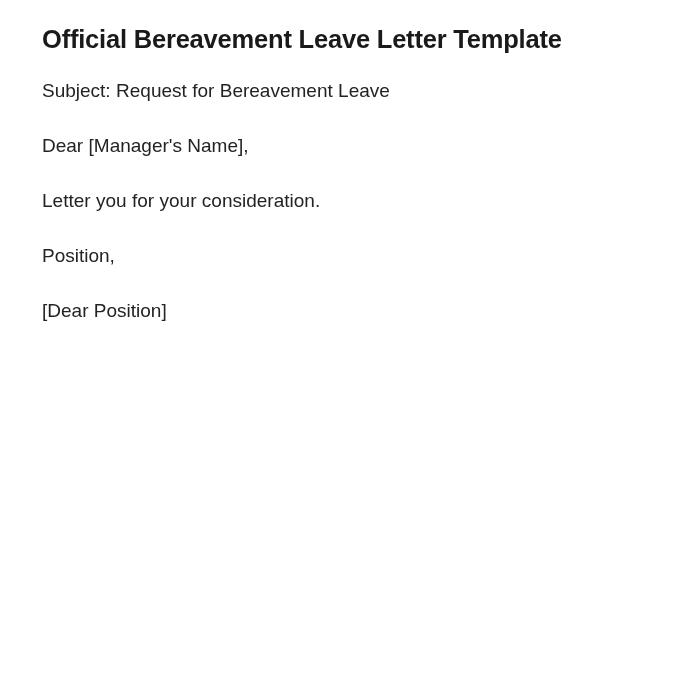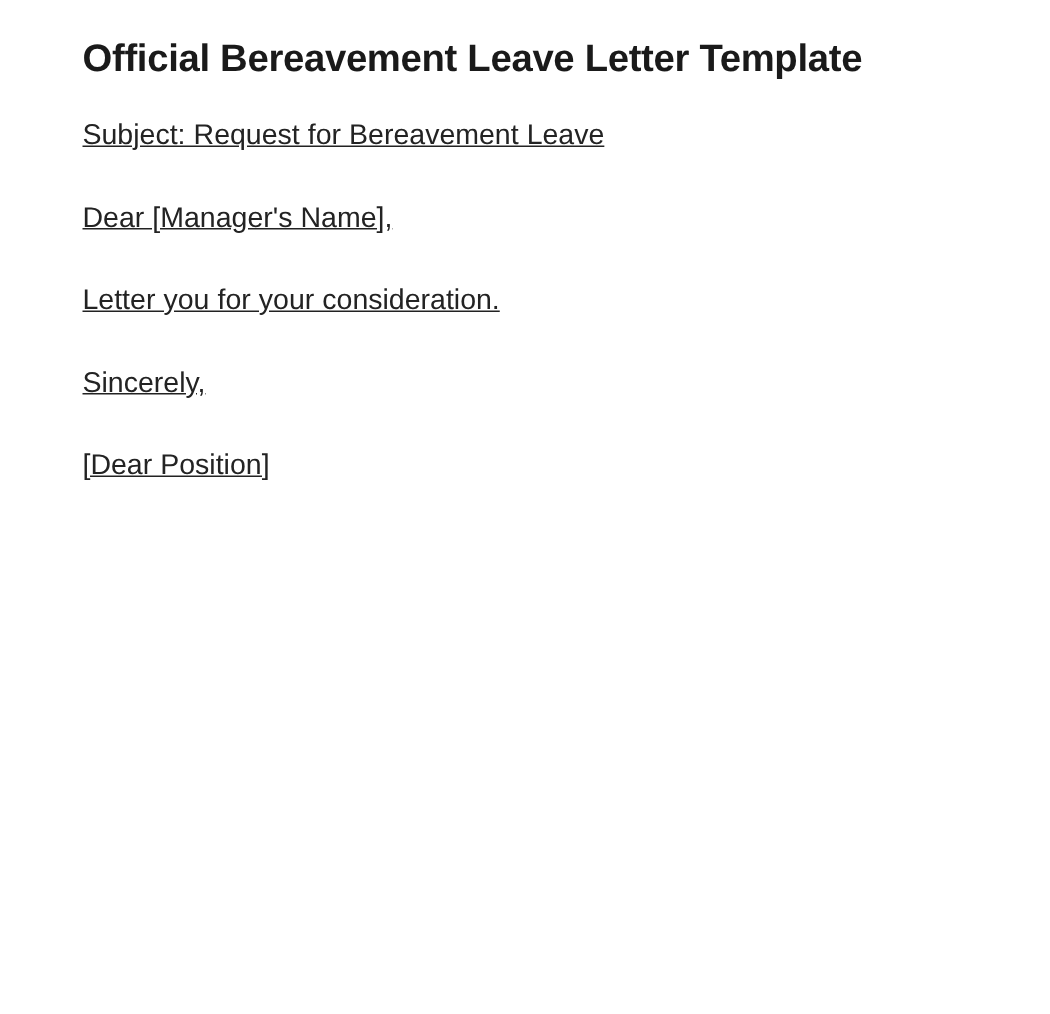--- a/index.html
+++ b/index.html
@@ -13,34 +13,33 @@
     font-family: "Liberation Sans", sans-serif;
     color: #222222;
     -webkit-font-smoothing: antialiased;
     overflow: hidden;
   }
   .document {
     box-sizing: border-box;
     width: 700px;
     height: 676px;
     background: #ffffff;
-    padding: 22px 58px 0 55px;
+    padding: 22px 58px 0 42px;
   }
   .doc-title {
     font-size: 25.5px;
     font-weight: bold;
     line-height: 34px;
     letter-spacing: -0.2px;
     color: #1a1a1a;
     margin: 0 0 16px 0;
     white-space: nowrap;
   }
   .doc-body {
     max-width: 604px;
-    text-decoration: underline;
   }
   .para {
     font-size: 19px;
     line-height: 38px;
     font-weight: normal;
     color: #232323;
     margin: 0 0 17px 0;
     text-align: left;
     word-spacing: 0.1px;
   }
@@ -58,19 +57,19 @@
   <div class="doc-body">
 
     <p class="para">Subject: Request for Bereavement Leave</p>
 
     <p class="para">Dear [Manager's Name],</p>
 
 
 
     <p class="para">Letter you for your consideration.</p>
 
-    <p class="para">Sincerely,</p>
+    <p class="para">Position,</p>
 
 
     <p class="para">[Dear Position]</p>
 
   </div>
 </div>
 
 </body></html>

